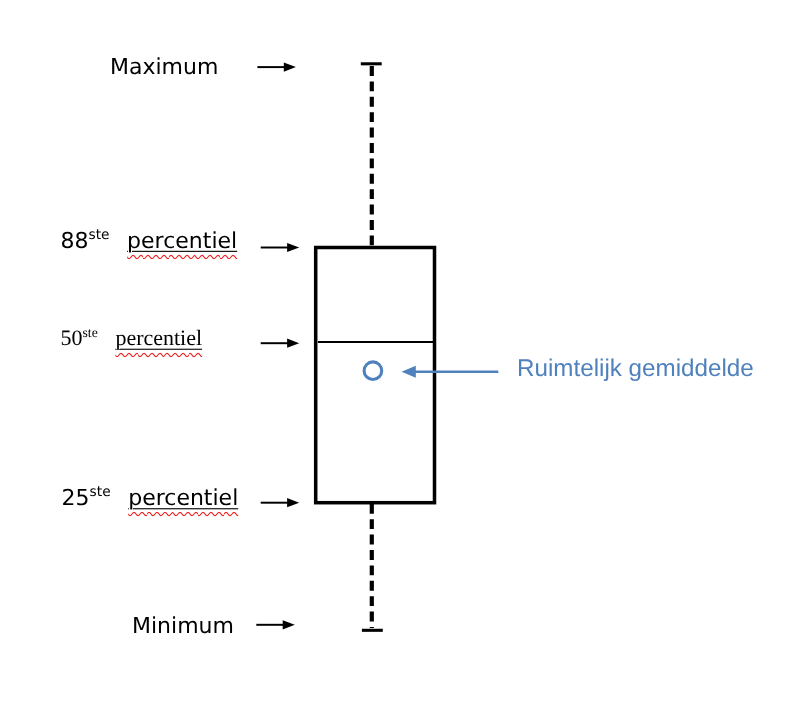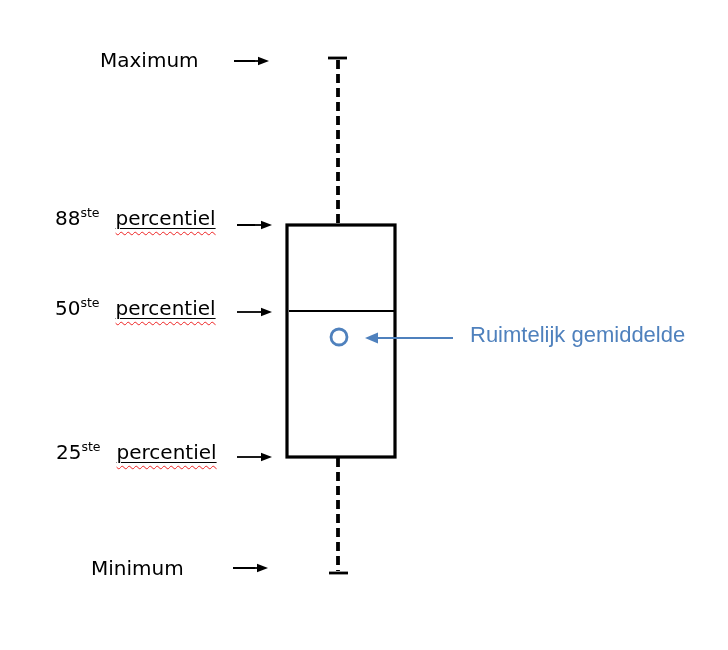--- a/index.html
+++ b/index.html
@@ -3,21 +3,20 @@
 <meta charset="utf-8">
 <style>
   html, body { margin: 0; padding: 0; background: #ffffff; }
   .canvas {
     position: relative;
     width: 728px;
     height: 650px;
     background: #ffffff;
     overflow: hidden;
     font-family: "DejaVu Sans", sans-serif;
-    border-radius: 14px;
   }
   .layer {
     position: absolute;
     left: 0; top: 0;
     width: 728px; height: 650px;
   }
   .label {
     position: absolute;
     color: #000000;
     font-size: 20px;
@@ -35,23 +34,23 @@
     text-underline-offset: 3px;
     margin-left: 16px;
   }
   .wavy {
     text-decoration: underline wavy #ee2222;
     text-decoration-thickness: 1px;
     text-underline-offset: 6px;
   }
   .label-maximum { left: 100px; top: 46px; }
   .label-p75     { left: 55px;  top: 204px; }
-  .label-p50     { left: 55px;  top: 294px; }
+  .label-p50     { left: 55px;  top: 294px; font-family: Liberation Serif, serif; }
   .label-p25     { left: 56px;  top: 438px; }
-  .label-minimum { left: 91px; top: 554px; }
+  .label-minimum { left: 120px; top: 554px; }
   .label-mean {
     left: 470px; top: 320px;
     font-family: "Liberation Sans", sans-serif;
     font-size: 22px;
     line-height: 30px;
     color: #4f81bd;
     text-align: right;
   }
 </style>
 </head>

